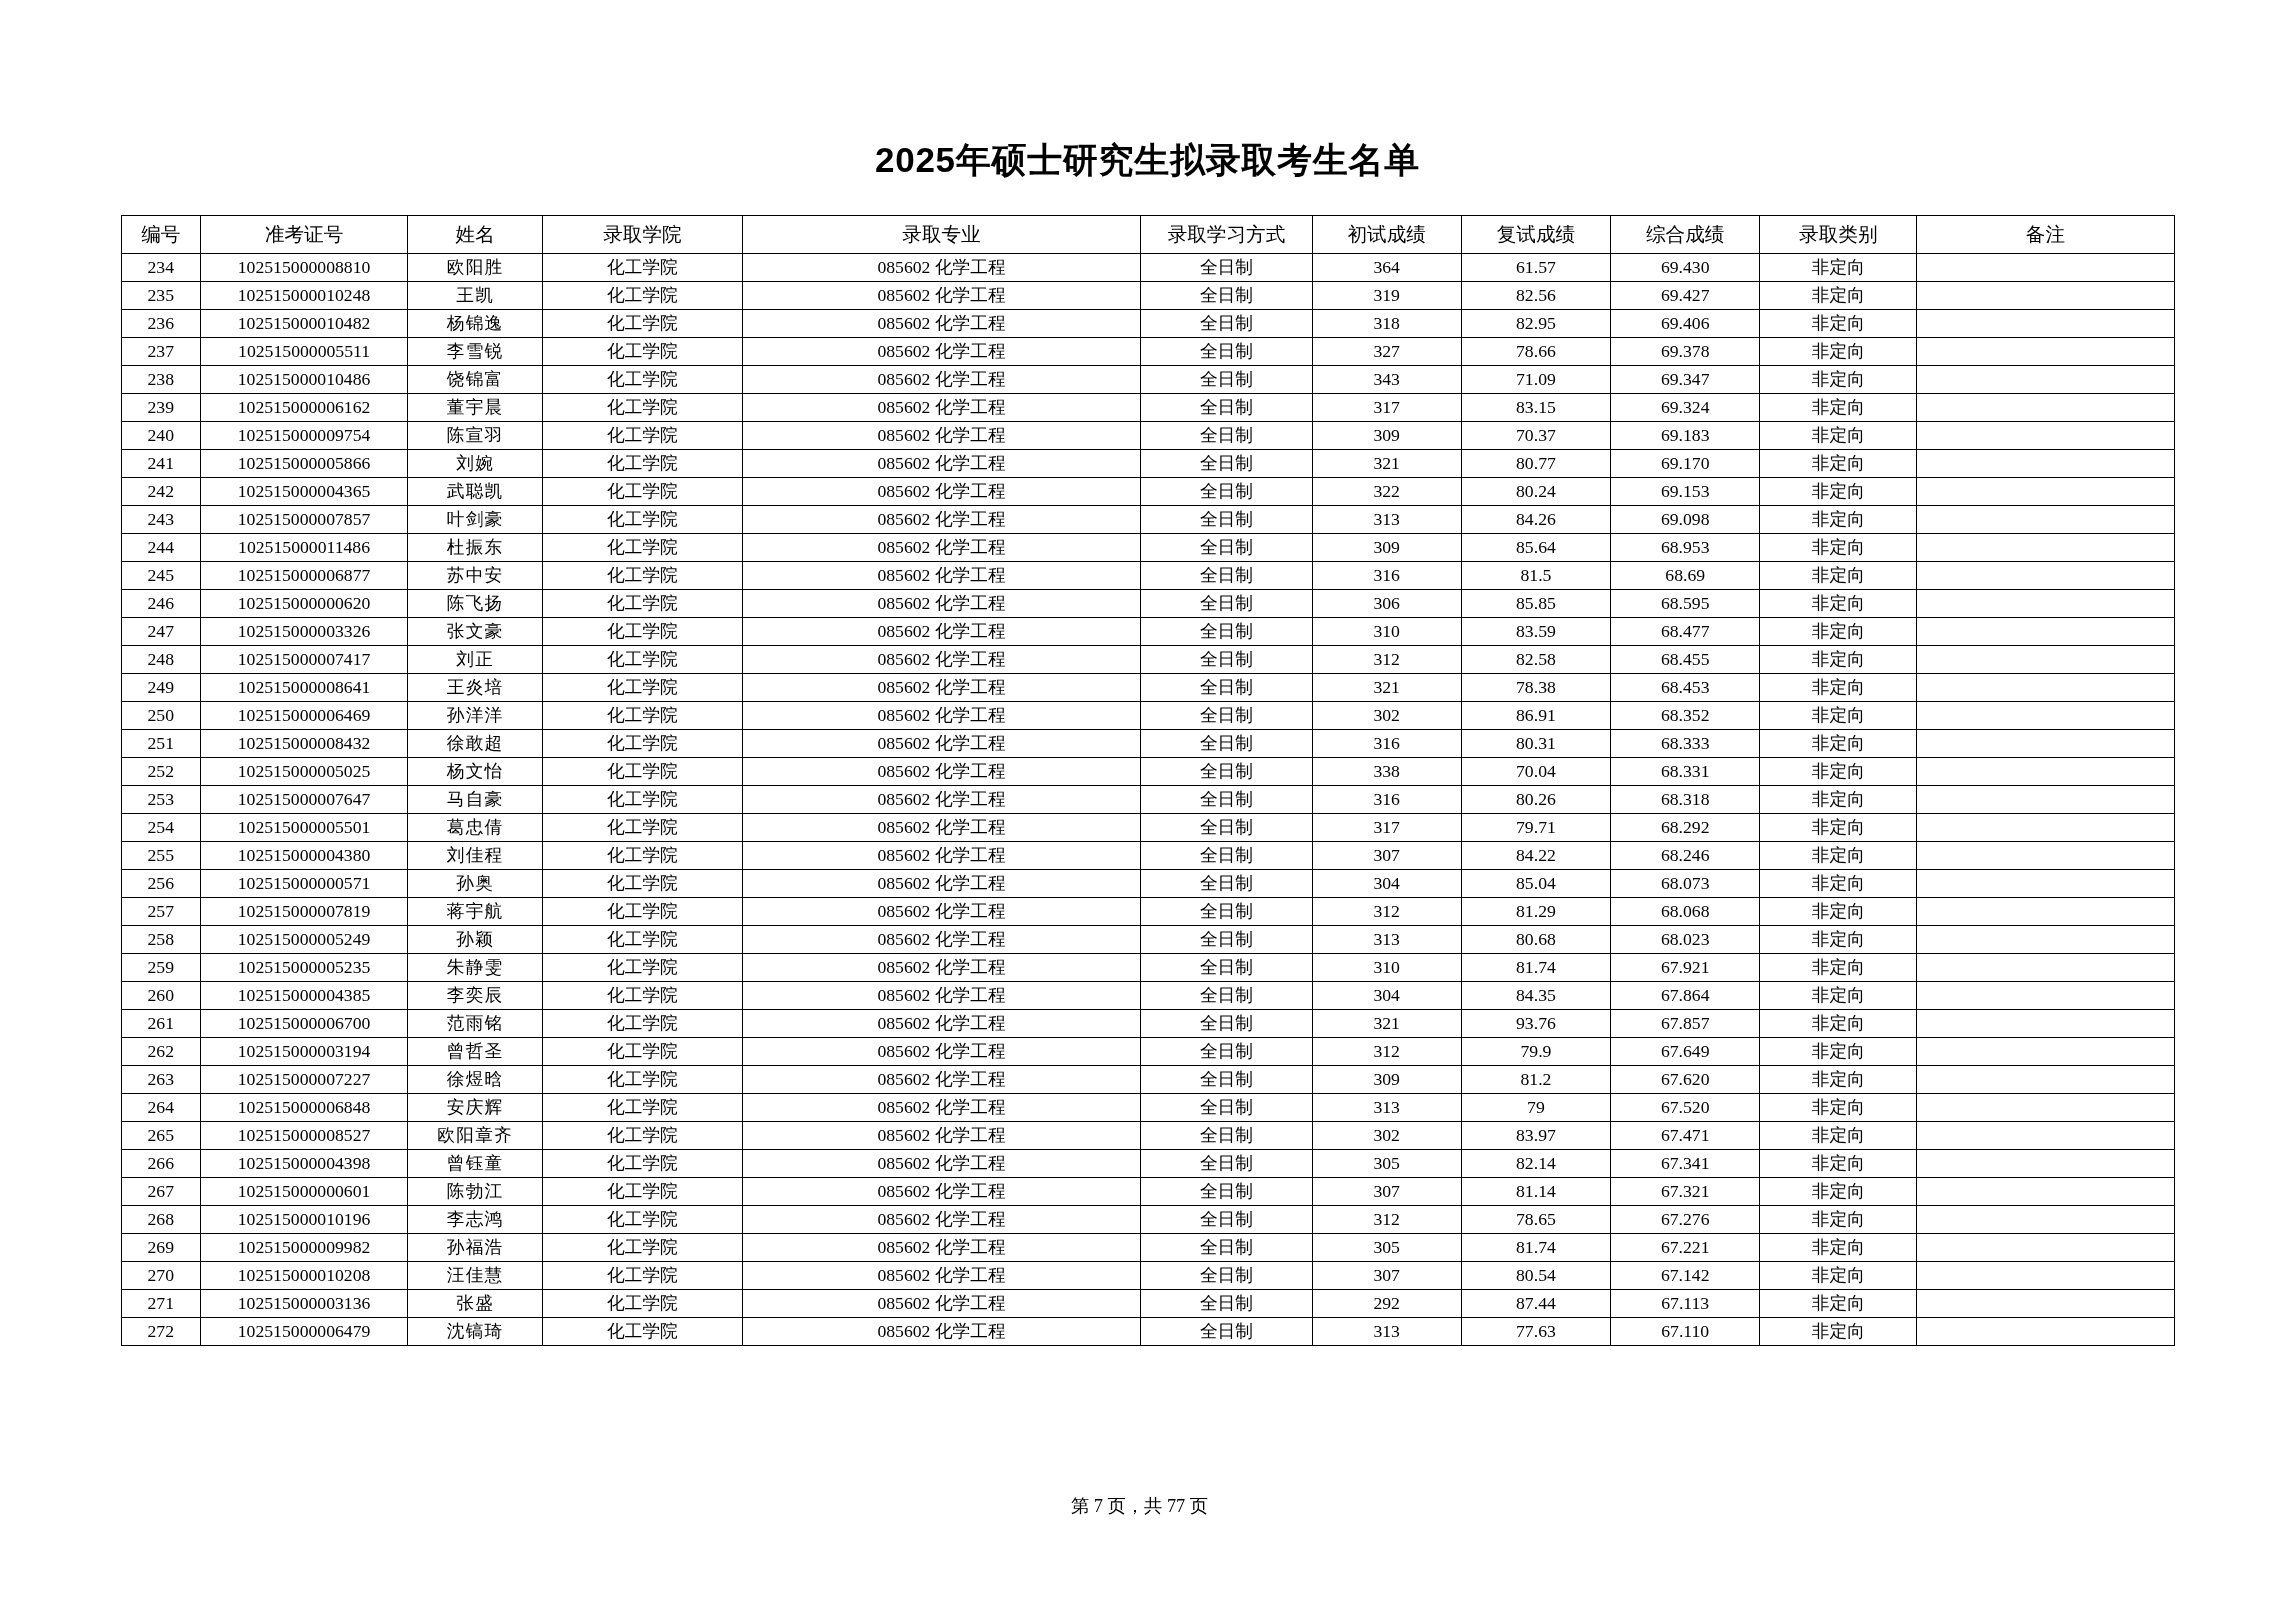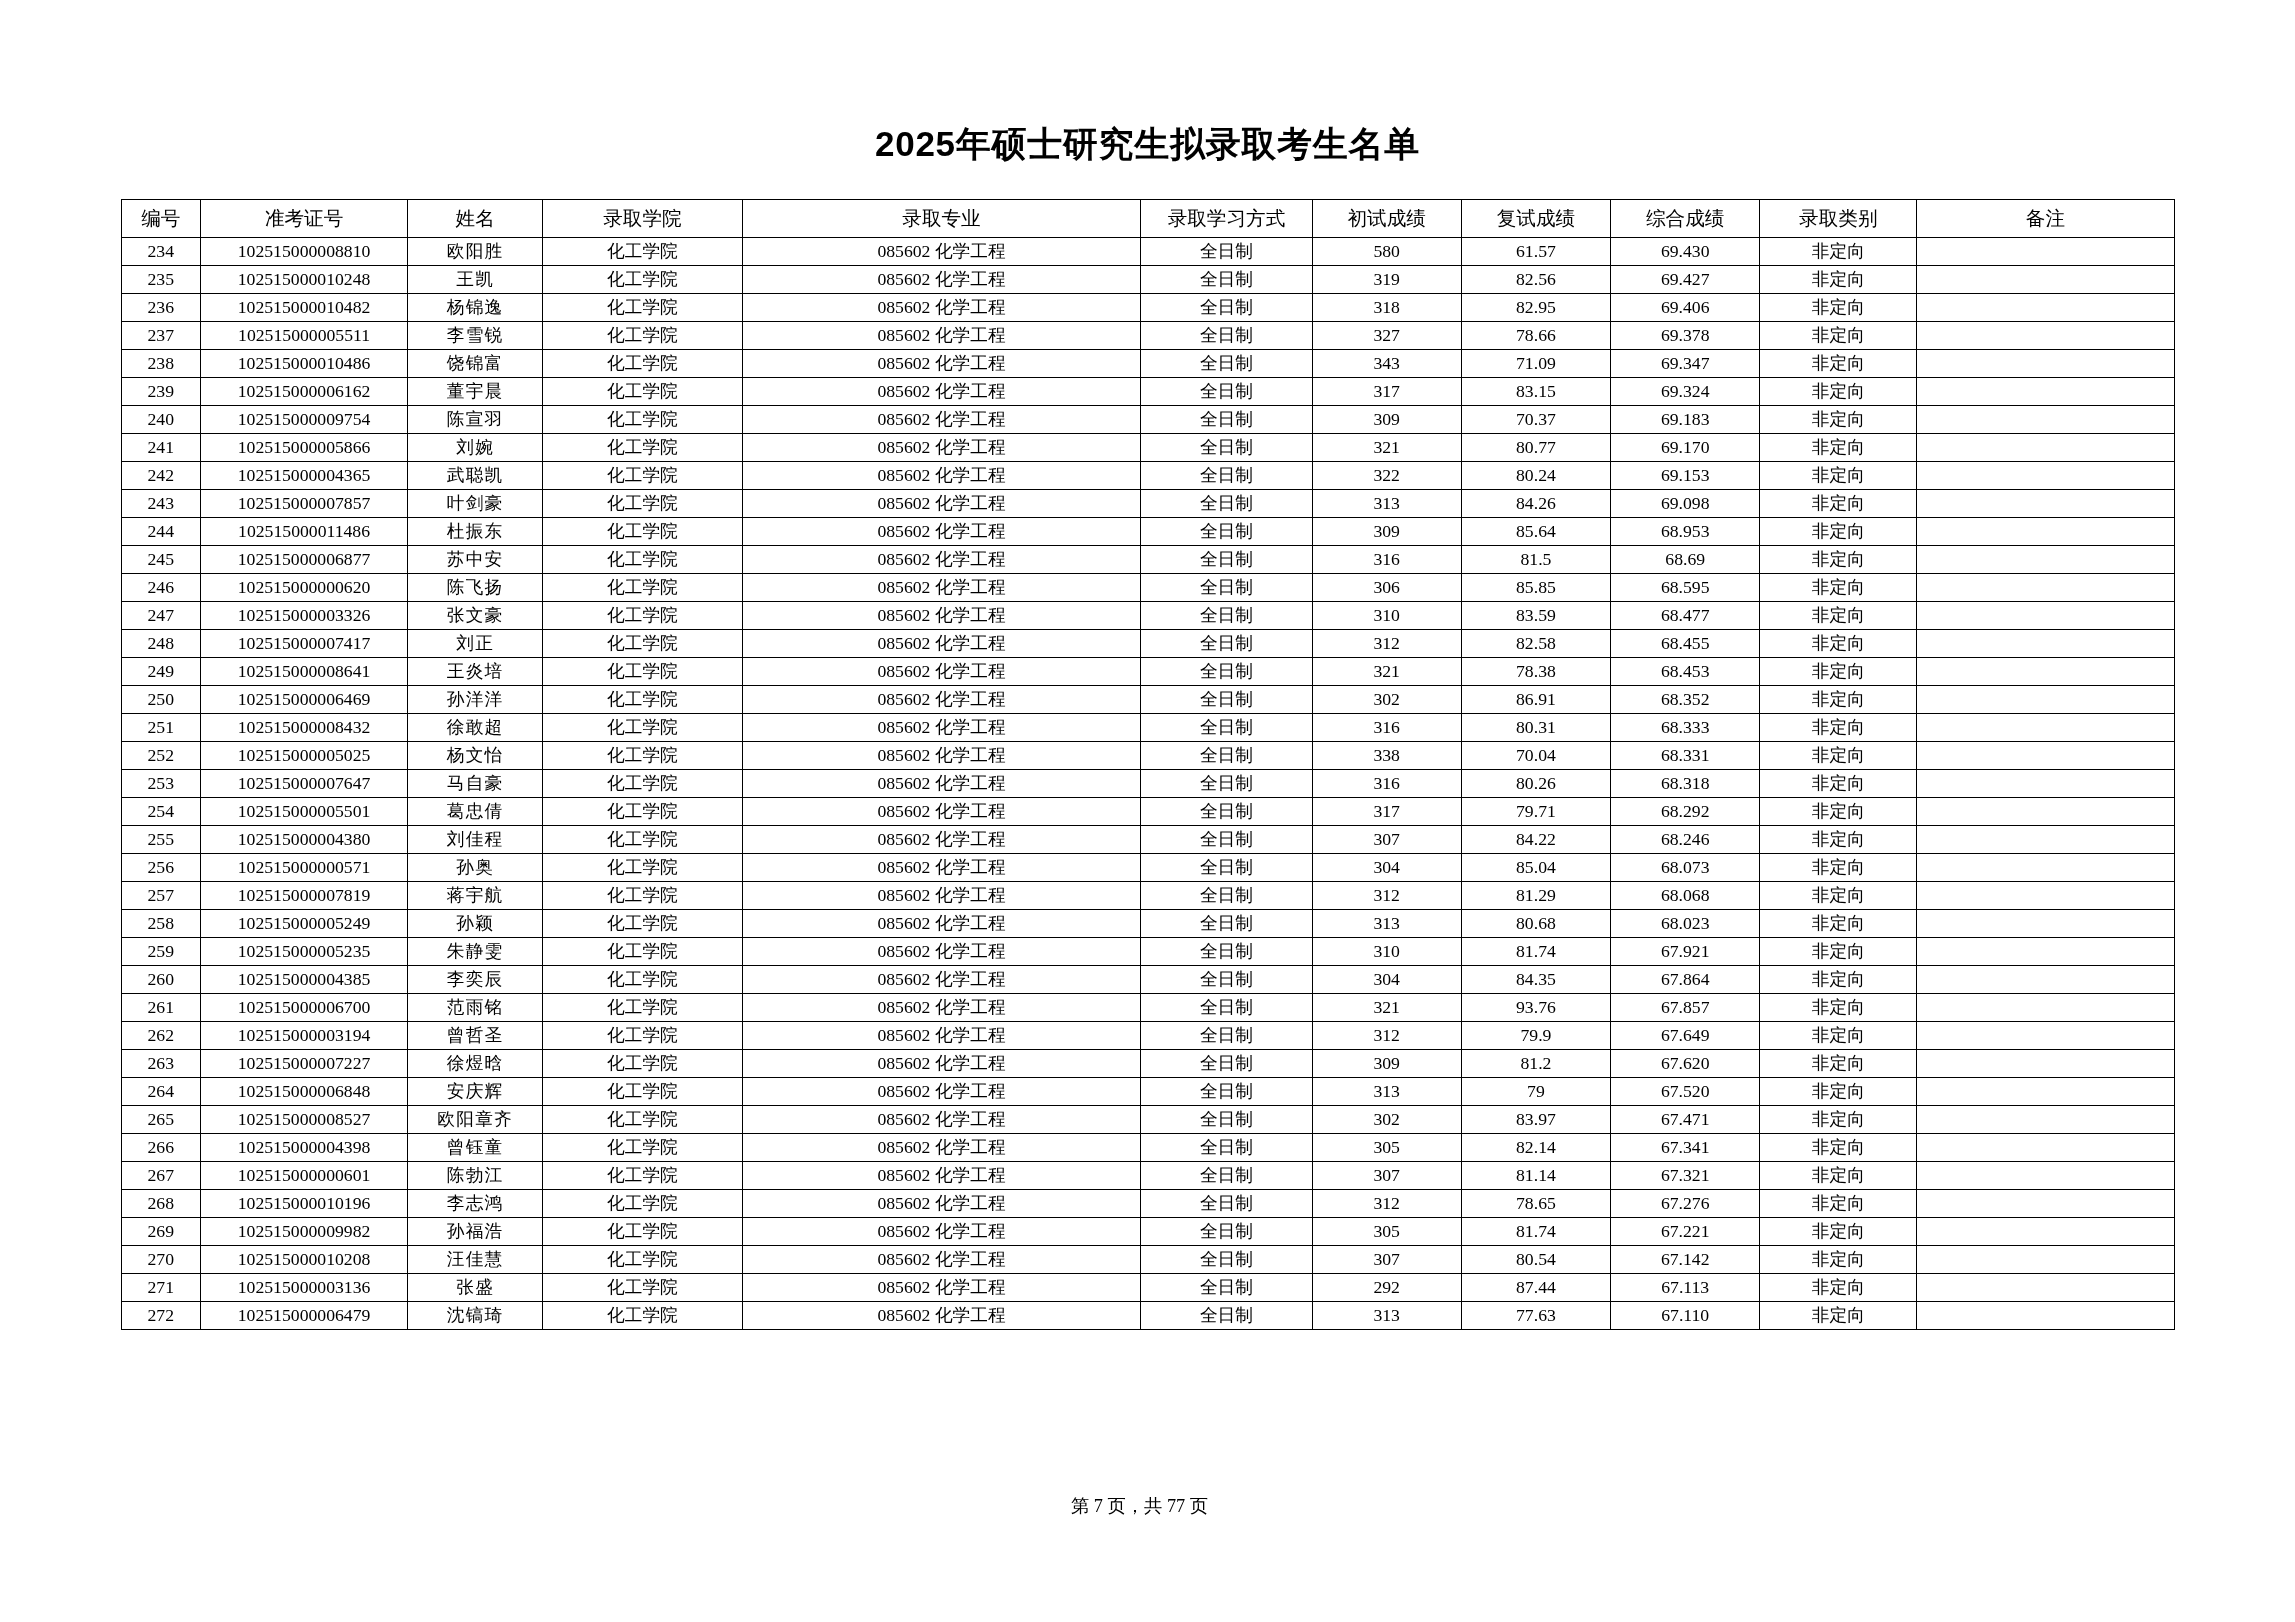--- a/index.html
+++ b/index.html
@@ -12,21 +12,21 @@
     height: 1623px;
     font-family: "Liberation Serif", "DejaVu Serif", serif;
     color: #000000;
     position: relative;
     overflow: hidden;
   }
   .page {
     width: 2295px;
     height: 1623px;
     box-sizing: border-box;
-    padding: 0;
+    padding: 16px;
     position: relative;
   }
   .doc-title {
     text-align: center;
     font-size: 35px;
     font-weight: bold;
     letter-spacing: 0.7px;
     margin: 0;
     padding-top: 121px;
     font-family: "Liberation Sans", "DejaVu Sans", sans-serif;
@@ -122,21 +122,21 @@
         </tr>
       </thead>
       <tbody id="roster-body">
           <tr>
             <td class="col-no">234</td>
             <td class="col-ticket">102515000008810</td>
             <td class="col-name">欧阳胜</td>
             <td class="col-college">化工学院</td>
             <td class="col-major">085602 化学工程</td>
             <td class="col-study-mode">全日制</td>
-            <td class="col-first-exam-score">580</td>
+            <td class="col-first-exam-score">364</td>
             <td class="col-second-exam-score">61.57</td>
             <td class="col-total-score">69.430</td>
             <td class="col-admission-type">非定向</td>
             <td class="col-remark"></td>
           </tr>
           <tr>
             <td class="col-no">235</td>
             <td class="col-ticket">102515000010248</td>
             <td class="col-name">王凯</td>
             <td class="col-college">化工学院</td>

